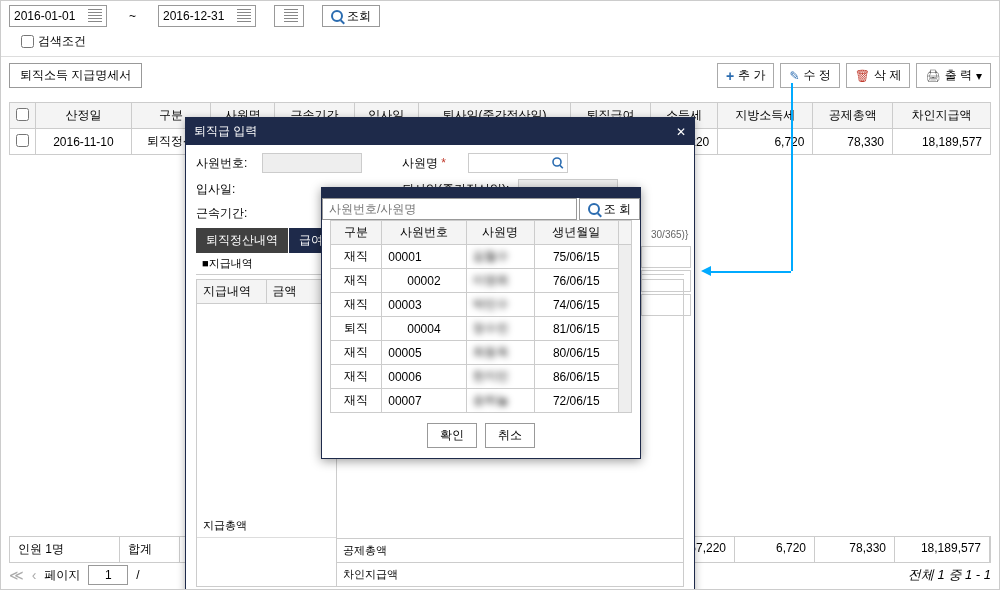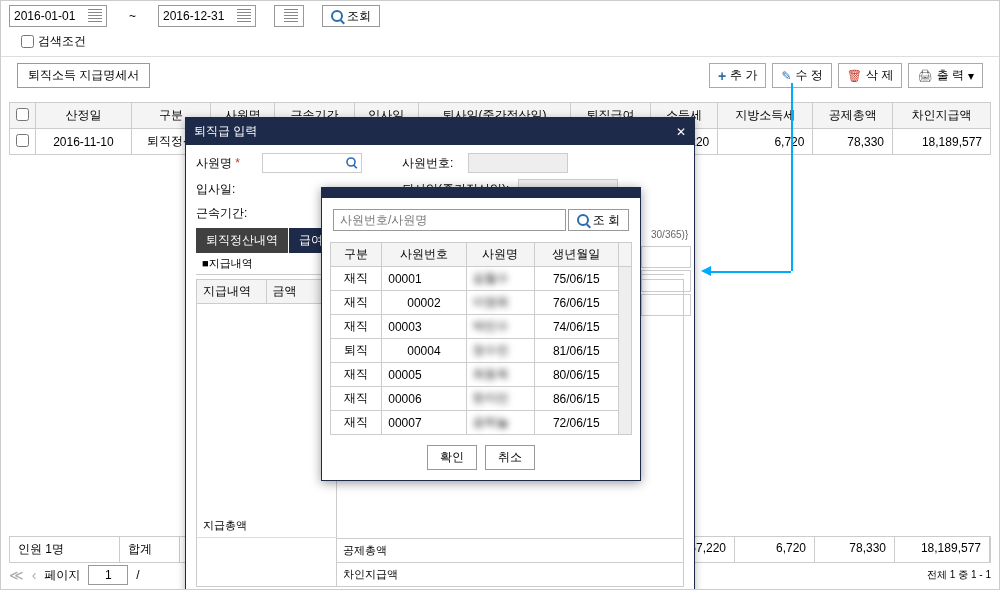--- a/index.html
+++ b/index.html
@@ -13,21 +13,21 @@
 .tilde { margin: 0 4px; }
 .btn-icon { border: 1px solid #999; background: #fff; padding: 3px 5px; height: 22px; display: flex; align-items: center; cursor: pointer; }
 .btn-query { border: 1px solid #999; background: #fff; padding: 2px 8px; height: 22px; display: flex; align-items: center; gap: 4px; cursor: pointer; }
 .mag { width: 12px; height: 12px; border: 2px solid #2b6cb0; border-radius: 50%; position: relative; }
 .mag:after { content: ""; position: absolute; width: 5px; height: 2px; background: #2b6cb0; bottom: -3px; right: -4px; transform: rotate(45deg); }
 
 
 .search-cond { padding: 2px 8px 6px 20px; display: flex; align-items: center; gap: 4px; border-bottom: 1px solid #ddd; }
 
 
-.toolbar-row { display: flex; justify-content: space-between; align-items: center; padding: 6px 16px; }
+.toolbar-row { display: flex; justify-content: space-between; align-items: center; padding: 6px 8px; }
 .tab-btn { border: 1px solid #999; background: #fff; padding: 3px 10px; }
 .action-btns { display: flex; gap: 6px; }
 .abtn { border: 1px solid #aaa; background: #fff; padding: 3px 8px; display: flex; align-items: center; gap: 4px; cursor: pointer; }
 .ico-plus { color: #2b6cb0; font-weight: bold; font-size: 14px; }
 .ico-pencil { color: #2b6cb0; }
 .ico-trash { color: #c0392b; }
 .ico-print { color: #555; }
 
 
 .main-table { width: calc(100% - 16px); margin: 8px 8px; border-collapse: collapse; }
@@ -59,21 +59,21 @@
 .pay-label { padding: 3px 6px; border-bottom: 1px solid #ccc; font-size: 11px; }
 .pay-body { height: 210px; }
 .pay-split { display: flex; }
 .pay-left { width: 140px; border-right: 1px solid #ccc; }
 .pay-left .cell { padding: 4px 6px; border-bottom: 1px solid #ddd; font-size: 11px; }
 .pay-right { flex: 1; }
 
 
 .dialog2 { position: absolute; left: 320px; top: 186px; width: 320px; background: #fff; border: 1px solid #1e2a4a; box-shadow: 0 2px 10px rgba(0,0,0,0.4); z-index: 10; }
 .dialog2 .d2-bar { background: #1e2a4a; height: 10px; }
-.dialog2 .d2-search { display: flex; gap: 2px; padding: 11px; align-items: center; }
+.dialog2 .d2-search { display: flex; gap: 2px; padding: 0; align-items: center; }
 .dialog2 .d2-search input { border: 1px solid #999; height: 22px; padding: 0 6px; flex: 1; }
 .dialog2 .emp-table { width: calc(100% - 16px); margin: 0 8px; border-collapse: collapse; }
 .dialog2 .emp-table th, .dialog2 .emp-table td { border: 1px solid #ccc; padding: 3px 6px; text-align: center; height: 22px; }
 .dialog2 .emp-table th { background: #f4f4f4; font-weight: normal; }
 .dialog2 .emp-table td.name { filter: blur(3px); }
 .dialog2 .scroll-col { width: 12px; background: #eee; }
 .dialog2 .d2-btns { display: flex; justify-content: center; gap: 8px; padding: 10px; }
 .dialog2 .d2-btns button { border: 1px solid #999; background: #fff; padding: 3px 12px; cursor: pointer; }
 
 
@@ -82,21 +82,21 @@
 .summary-row .scell { padding: 4px 8px; border-right: 1px solid #ccc; text-align: left; }
 .summary-row .scell:first-child { width: 110px; }
 .summary-row .scell:nth-child(2) { width: 60px; }
 .summary-row .scell.spacer { flex: 1; }
 .summary-row .scell.num { width: 80px; text-align: right; }
 .summary-row .scell.num.wide { width: 95px; }
 
 .paging { position: absolute; left: 8px; right: 8px; bottom: 4px; display: flex; align-items: center; gap: 8px; }
 .pg-btn { color: #aaa; font-size: 14px; cursor: pointer; }
 .pg-input { border: 1px solid #999; width: 40px; height: 20px; text-align: center; }
-.pg-total { margin-left: auto; font-size: 10px; }
+.pg-total { margin-left: auto; font-size: 13px; font-style: italic; }
 
 
 .arrow-line { position: absolute; border-top: 2px solid #00aaff; z-index: 3; }
 .arrow-line.v { border-top: none; border-left: 2px solid #00aaff; }
 .arrow-head { position: absolute; width: 0; height: 0; border-top: 5px solid transparent; border-bottom: 5px solid transparent; border-right: 10px solid #00aaff; z-index: 3; }
 
 .right-note { position: absolute; right: 10px; top: 228px; font-size: 10px; color: #666; z-index: 6; }
 </style>
 </head>
 <body>
@@ -188,28 +188,28 @@
 <div class="arrow-head" style="left:700px; top:265px;"></div>
 
 <div class="dialog1">
   <div class="dialog-title">
     <span>퇴직급 입력</span>
     <span class="dialog-close">✕</span>
   </div>
   <div class="dialog-body">
     <div class="form-row">
       <div class="form-item">
+        <span class="form-label">사원번호:</span>
+        <span class="form-field" style="background:#eee"></span>
+      </div>
+      <div class="form-item">
         <span class="form-label"><span>사원명</span> <span class="req">*</span></span>
         <span class="form-field search">
             <span class="mag"></span>
           </span>
-      </div>
-      <div class="form-item">
-        <span class="form-label">사원번호:</span>
-        <span class="form-field" style="background:#eee"></span>
       </div>
     </div>
     <div class="form-row">
       <div class="form-item">
         <span class="form-label">입사일:</span>
         <span style="width:100px"></span>
       </div>
       <div class="form-item">
         <span class="form-label" style="width:110px">퇴사일(중간정산일):</span>
         <span class="form-field" style="background:#eee"></span>

